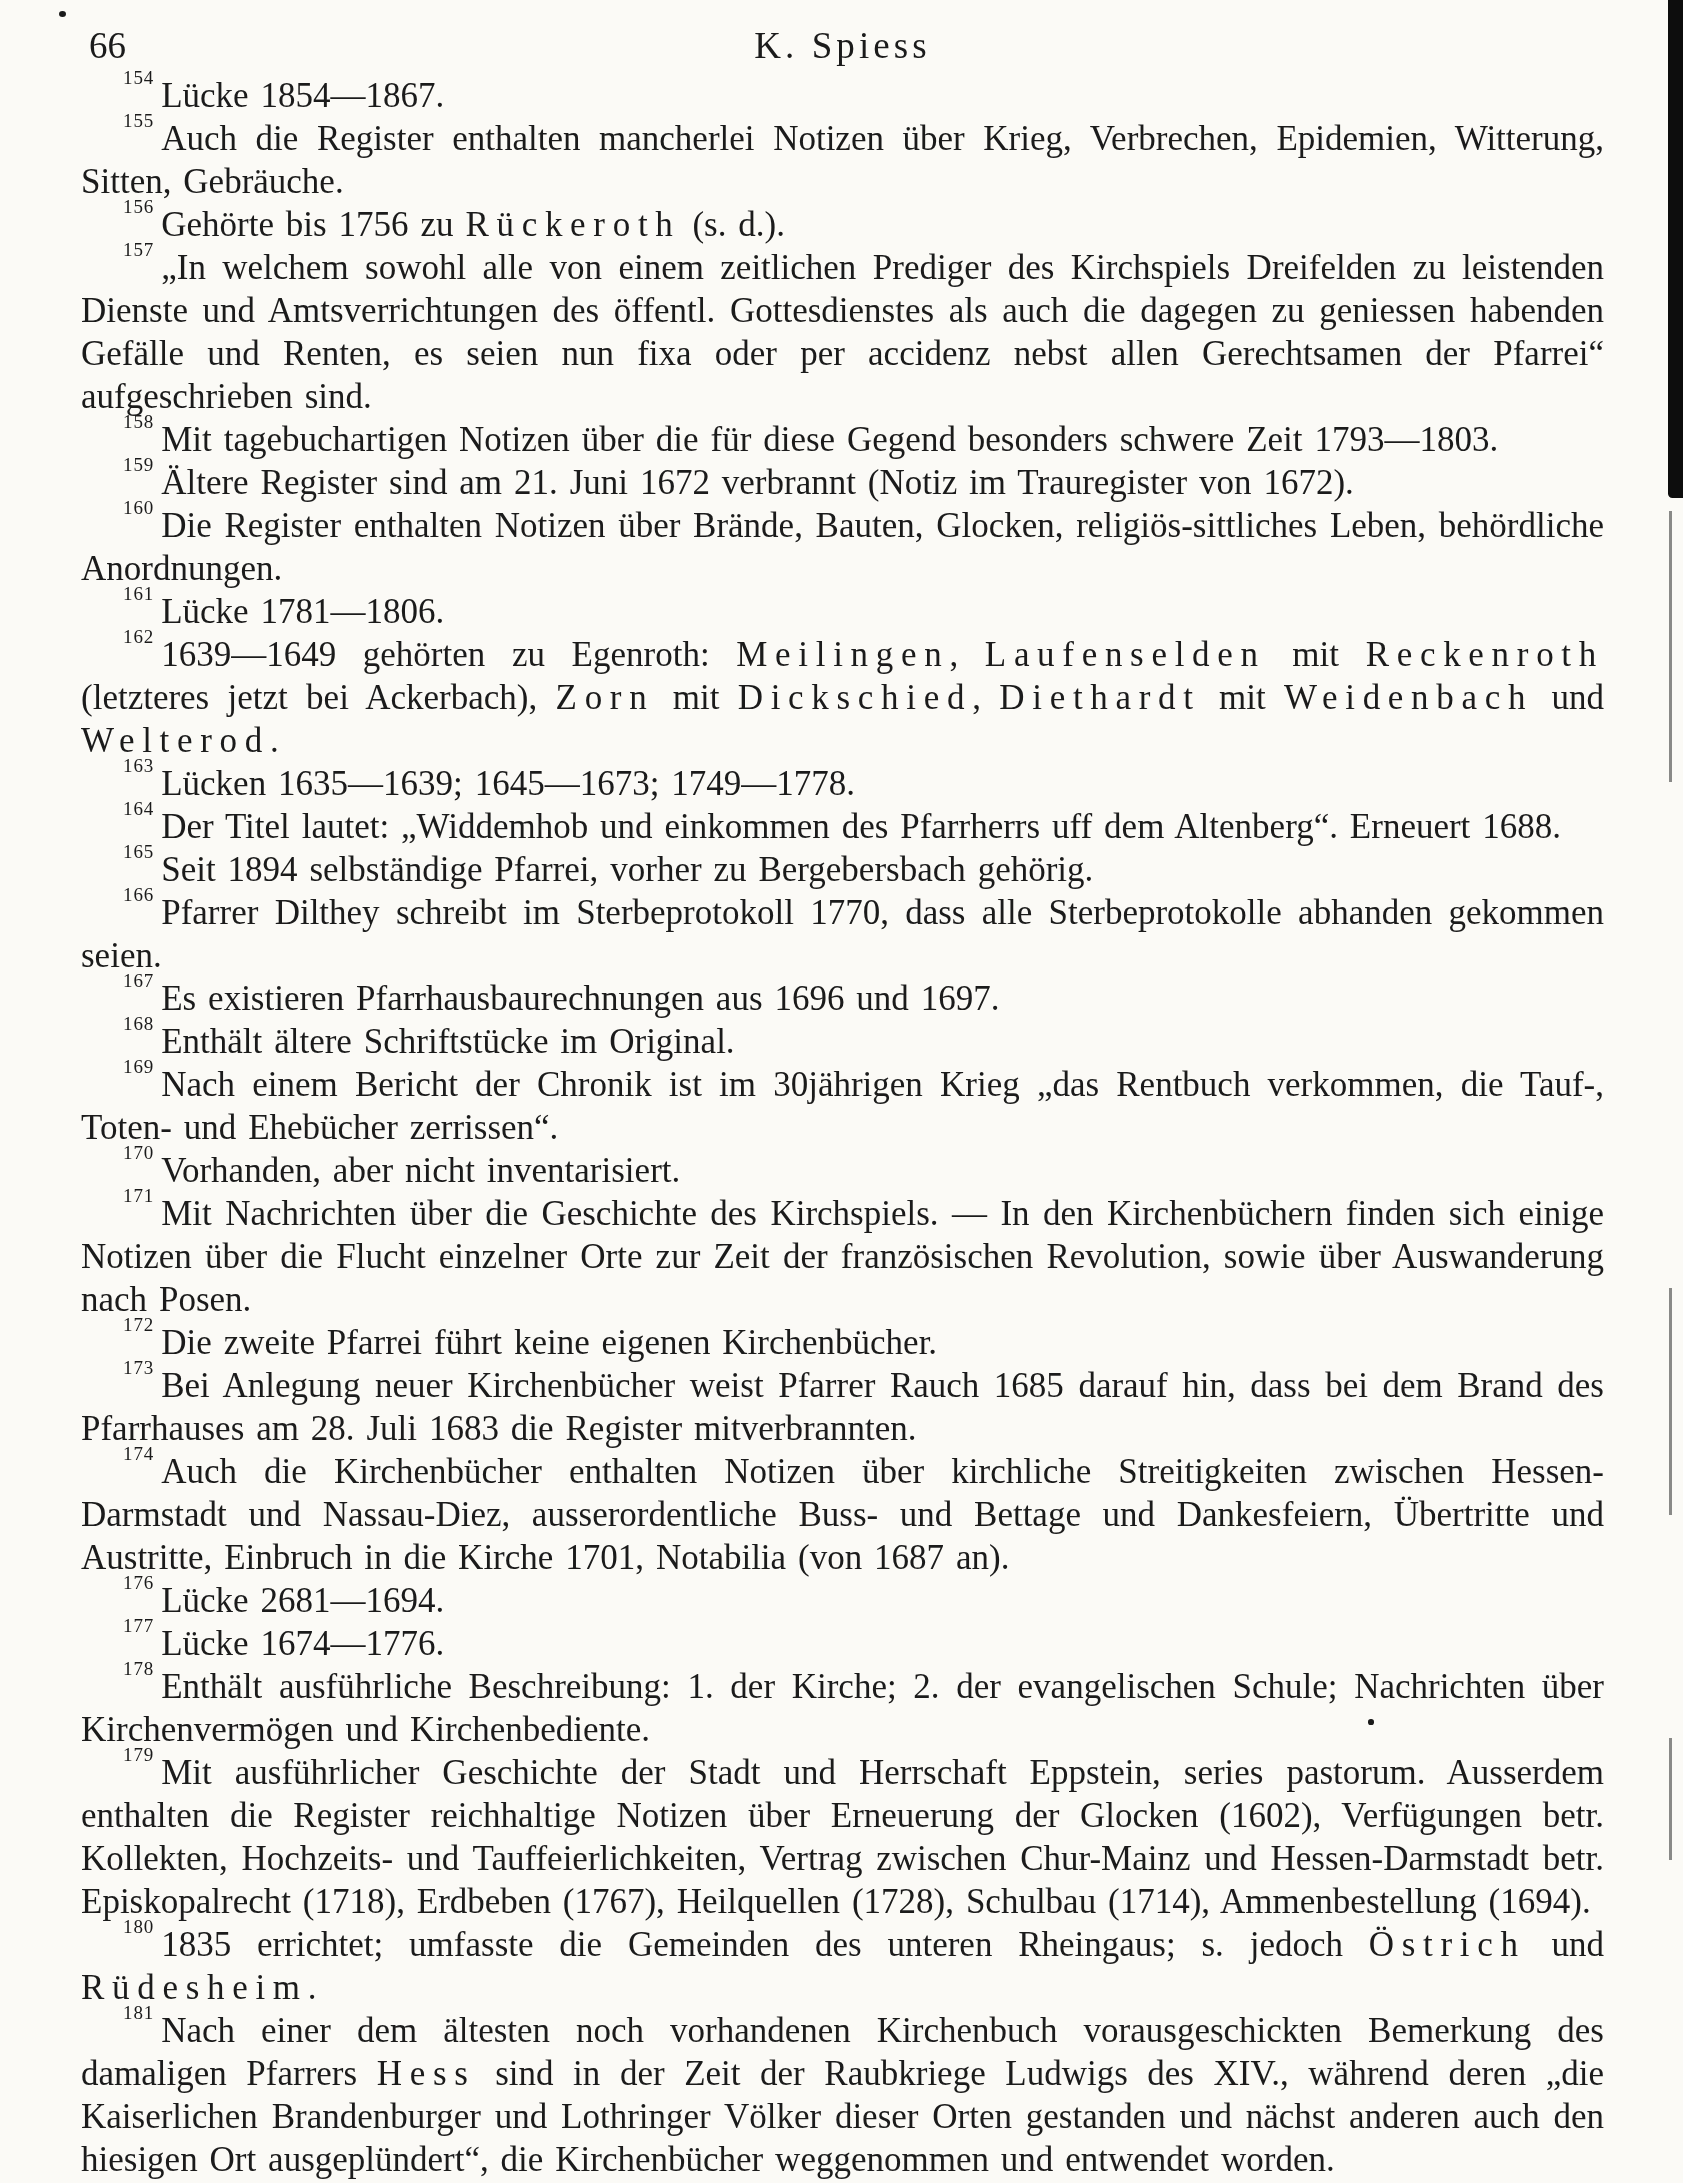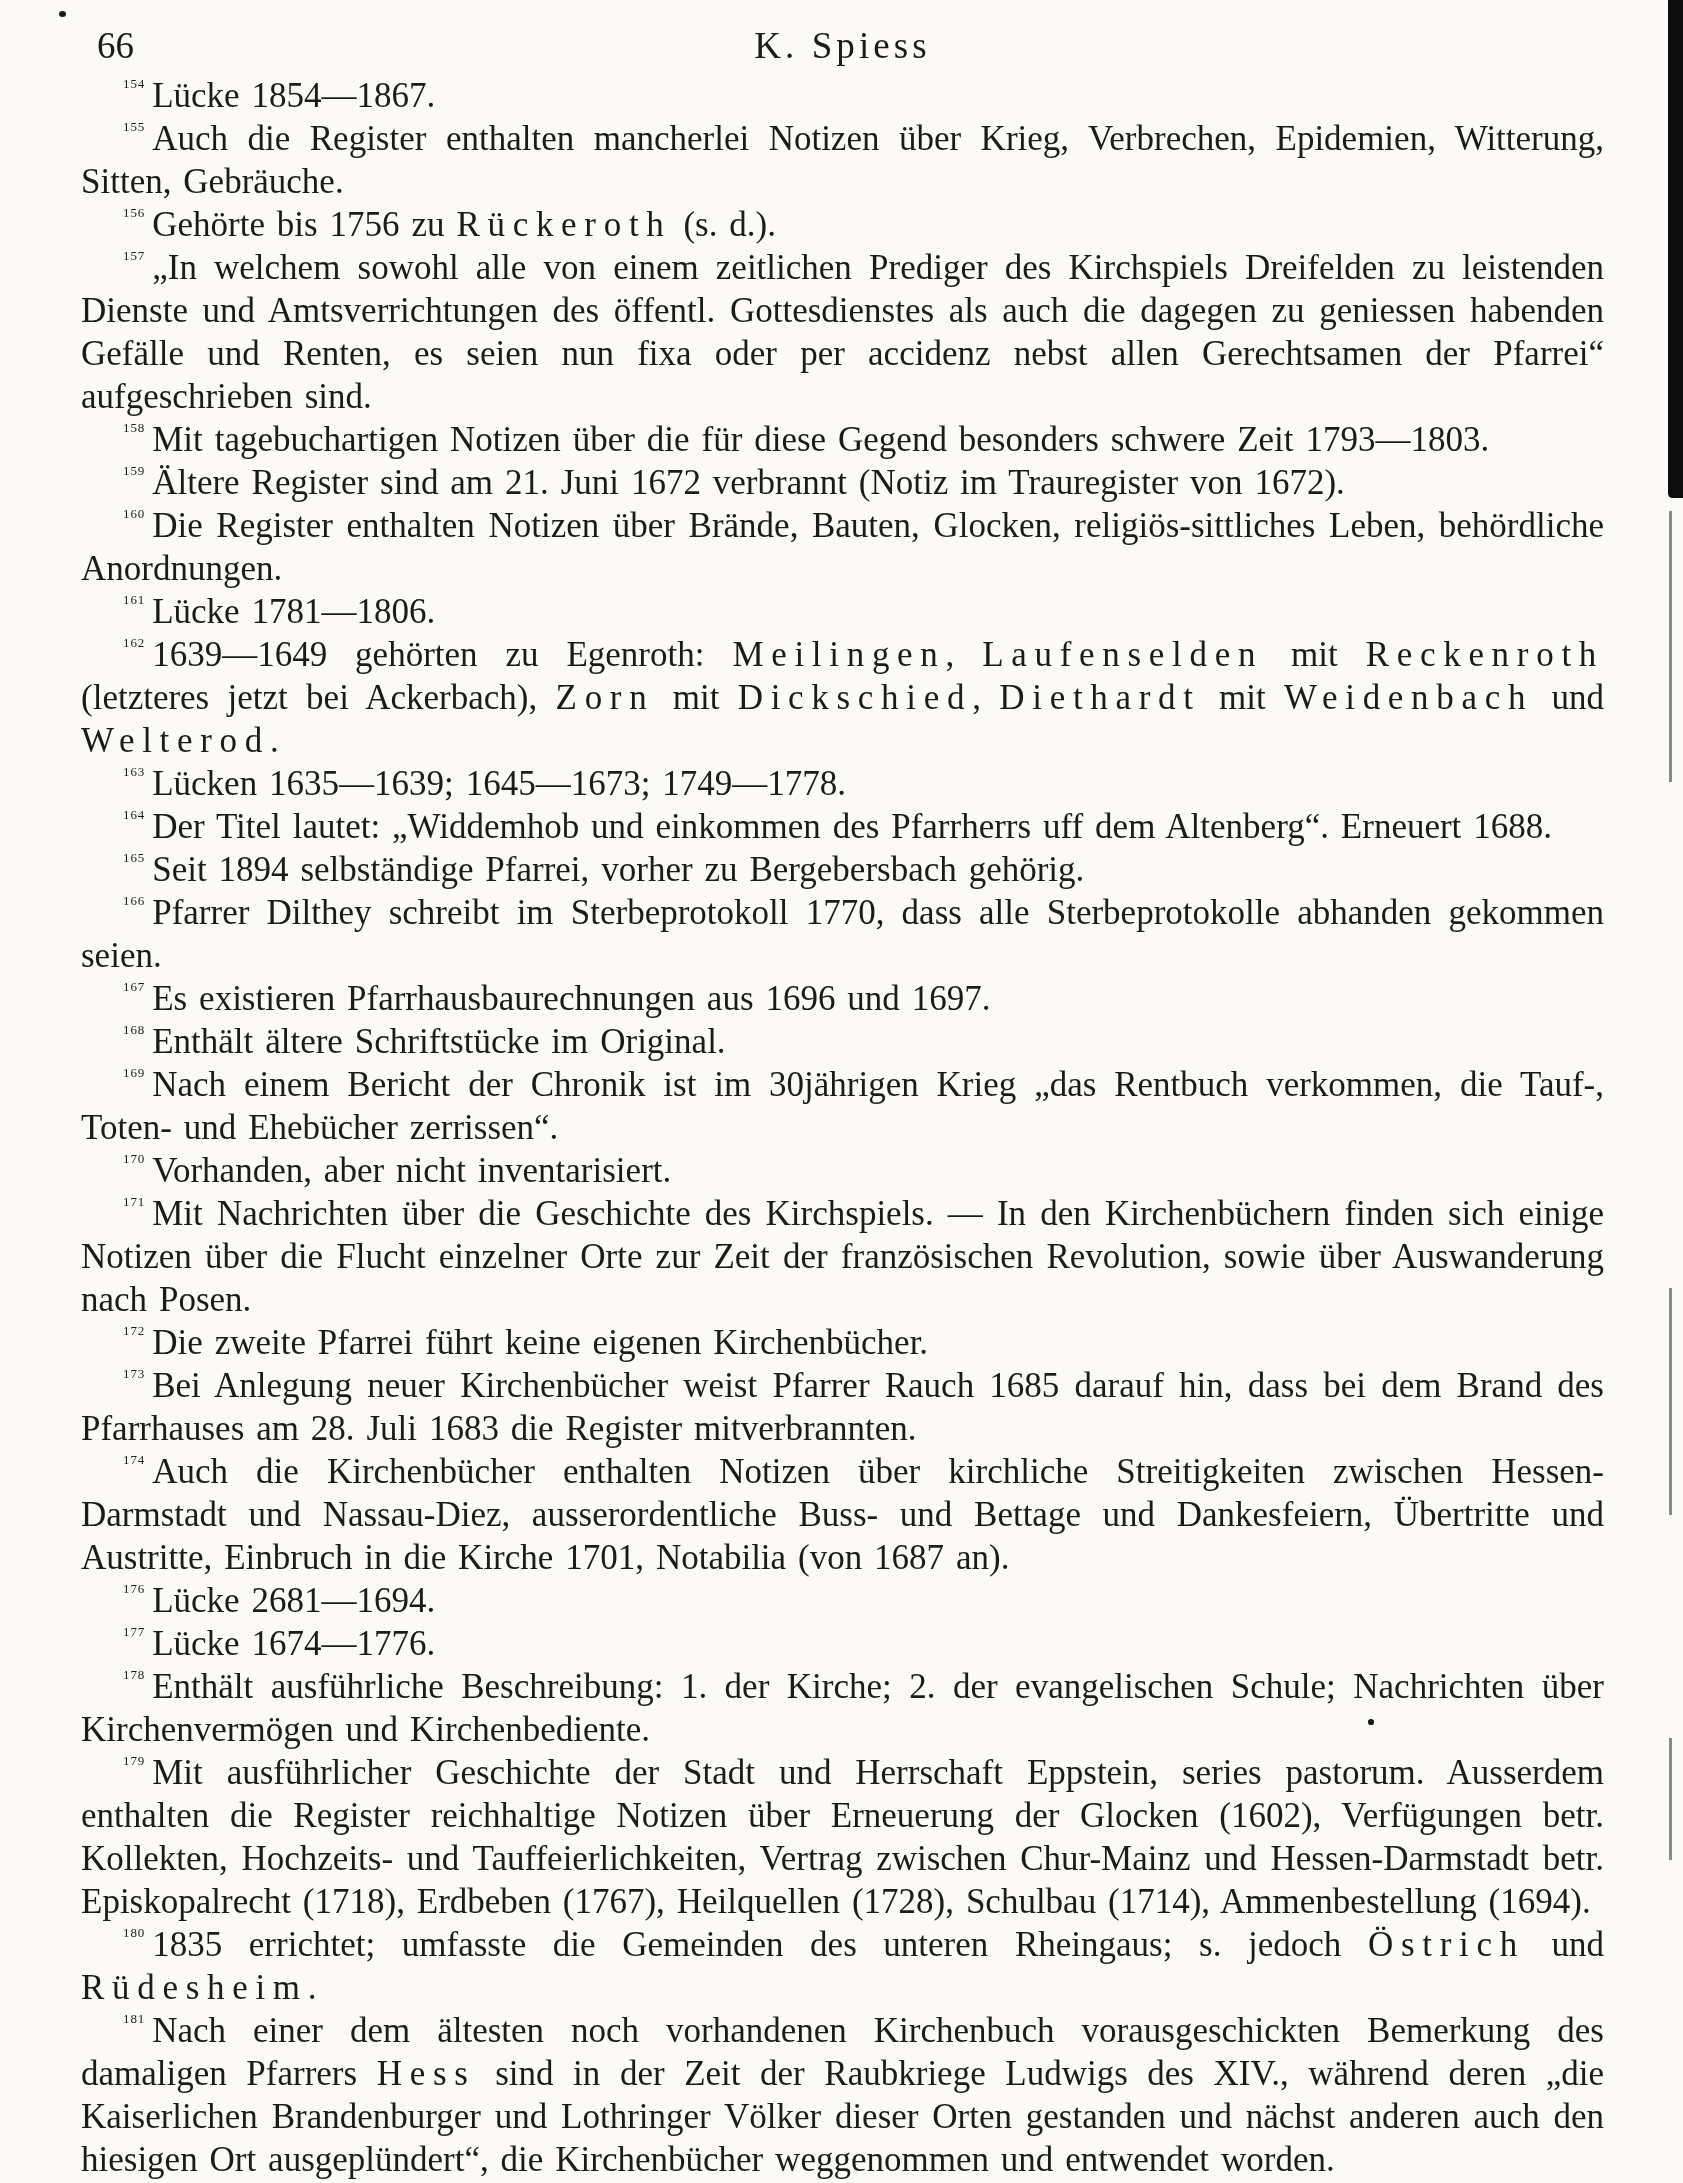--- a/index.html
+++ b/index.html
@@ -23,42 +23,42 @@
     width:1523px;
   }
   .page-header{
     position:relative;
     height:49px;
     font-size:37px;
     line-height:41px;
   }
   .page-number{
     position:absolute;
-    left:16px;
+    left:8px;
     top:0;
   }
   .running-title{
     display:block;
     text-align:center;
     letter-spacing:0.11em;
   }
   .footnotes{
     font-size:35px;
     line-height:43px;
     text-align:justify;
     word-spacing:0.09em;
     hyphens:auto;
     -webkit-hyphens:auto;
   }
   .footnote{
     margin:0;
     text-indent:42px;
   }
   .fn-num{
-    font-size:13px;
+    font-size:19px;
     line-height:0;
     position:relative;
     top:-0.52em;
     padding-right:7px;
     letter-spacing:0.9px;
   }
   .sperr{
     letter-spacing:0.22em;
   }
   

